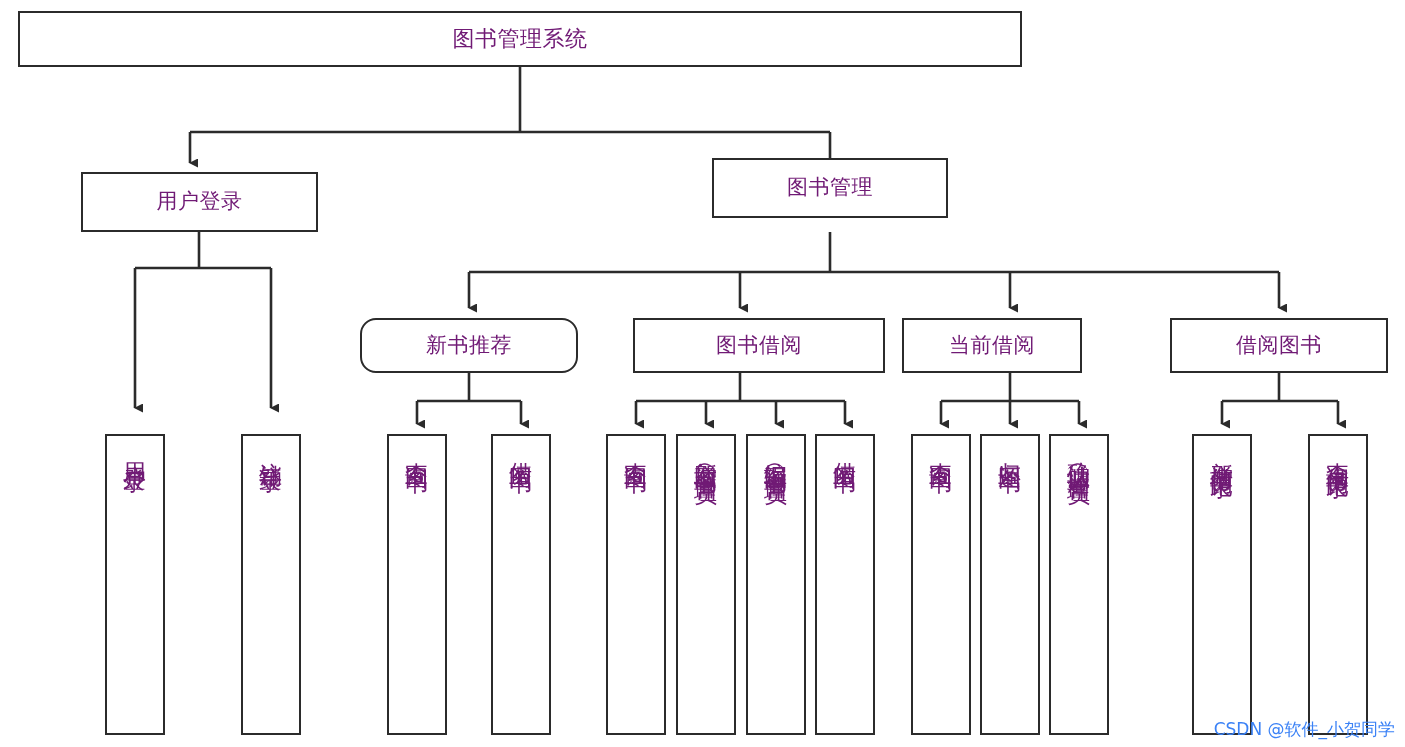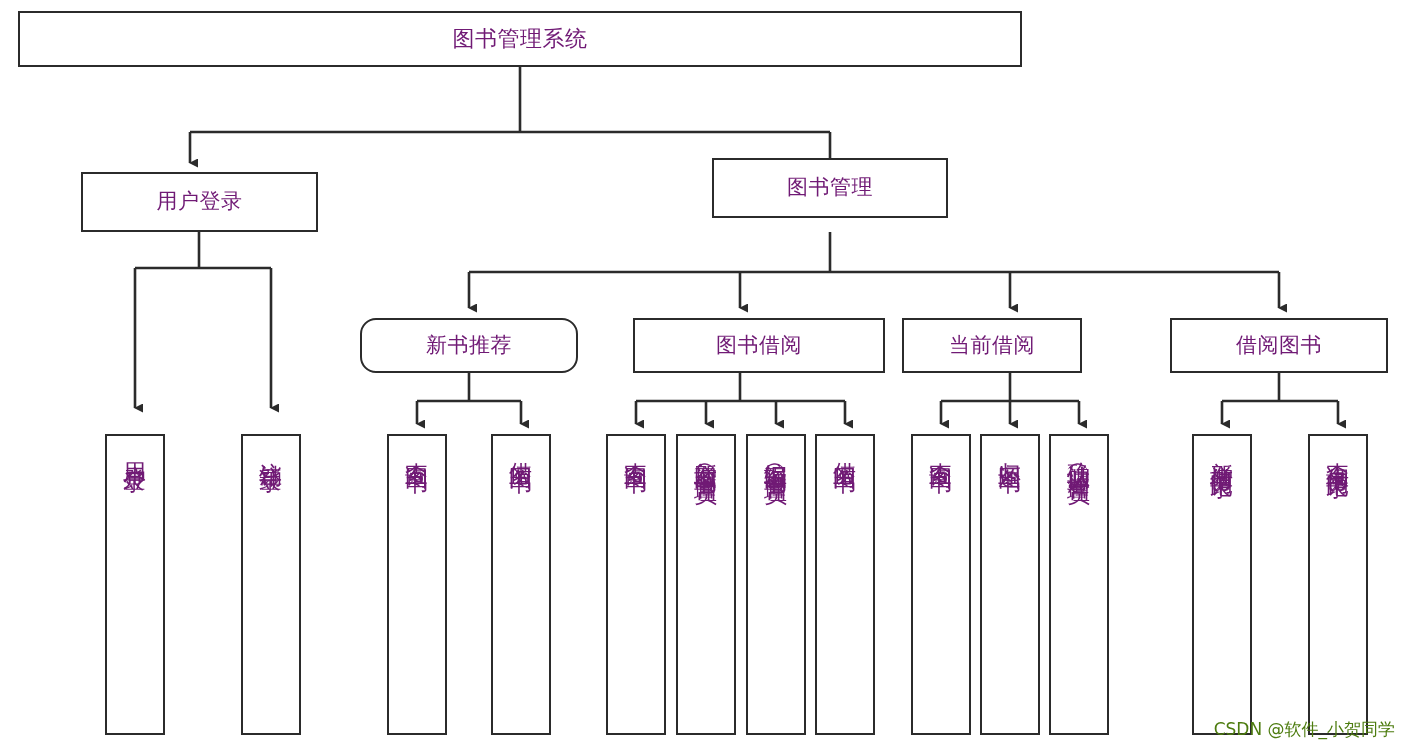--- a/index.html
+++ b/index.html
@@ -63,21 +63,21 @@
     font-size: 23px;
     line-height: 1.05;
     letter-spacing: 3px;
     white-space: nowrap;
   }
   #watermark {
     position: absolute;
     right: 10px;
     bottom: 6px;
     font-size: 17px;
-    color: #4d7c0f;
+    color: #3b82f6;
     white-space: nowrap;
     user-select: none;
   }
 </style>
 </head>
 <body>
 
 <div id="diagram-root">
 
   <svg id="edge-layer" viewBox="0 0 1405 747" width="1405" height="747" xmlns="http://www.w3.org/2000/svg">

